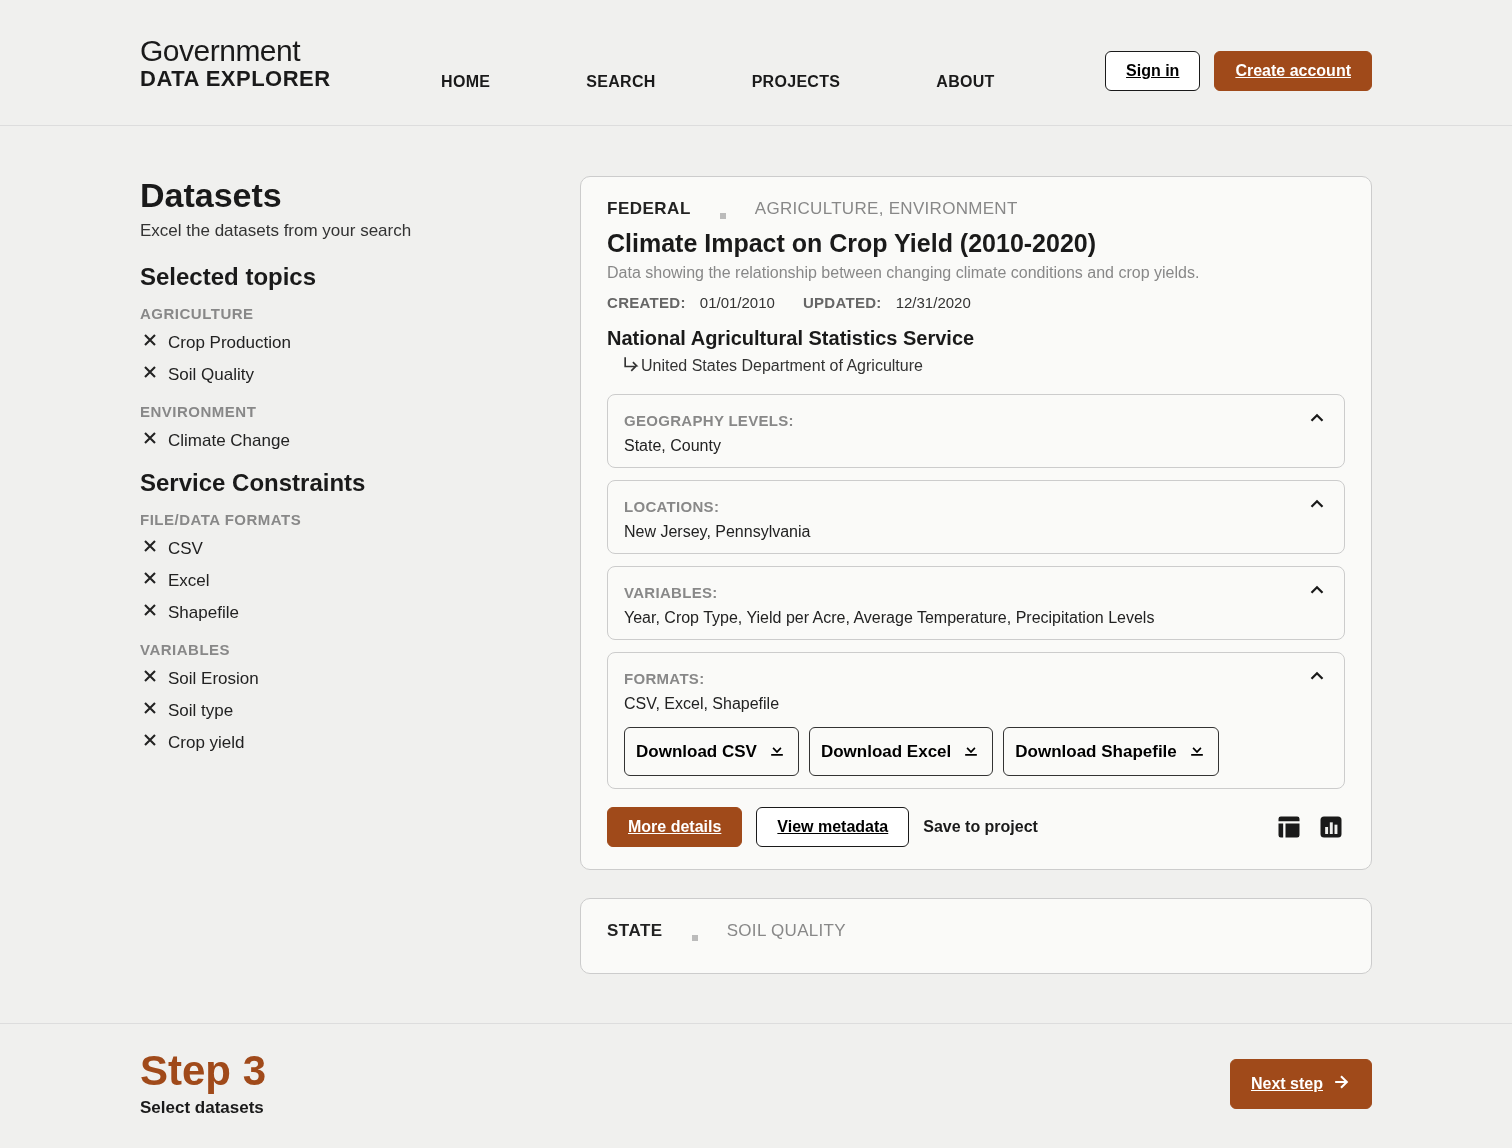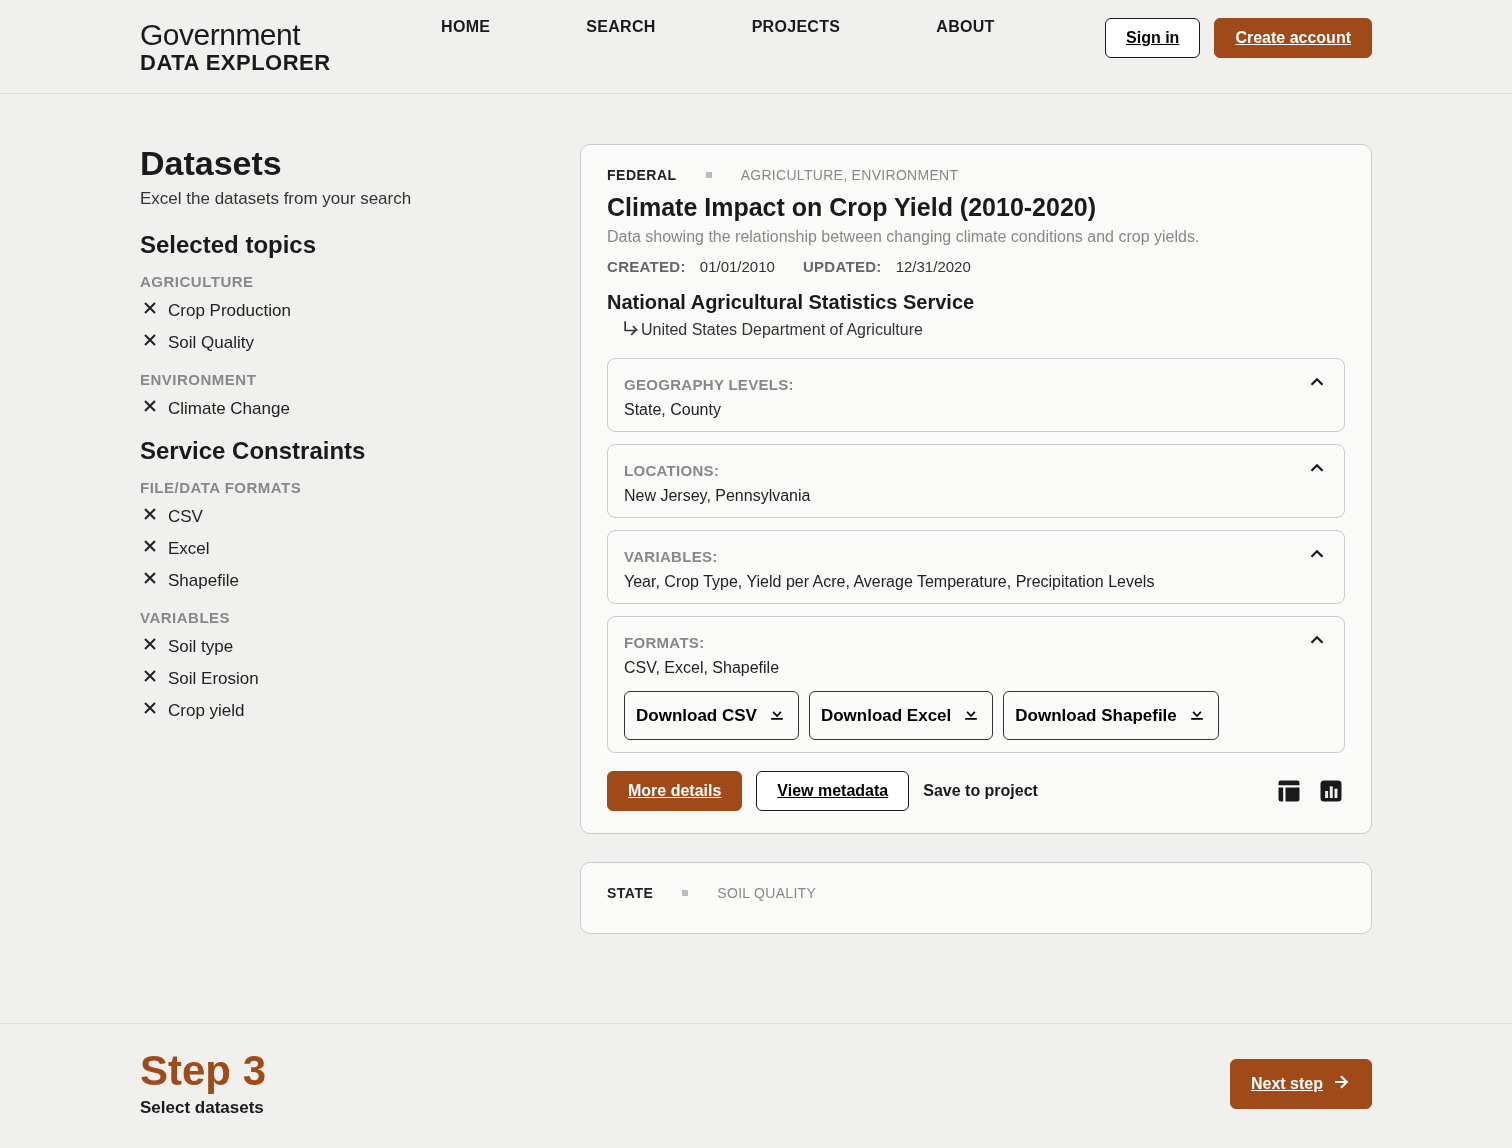--- a/index.html
+++ b/index.html
@@ -1,39 +1,39 @@
 <!DOCTYPE html>
 <html><head>
 <meta charset="utf-8">
 <style>
 * { box-sizing: border-box; margin: 0; padding: 0; }
 body { font-family: -apple-system, BlinkMacSystemFont, "Segoe UI", Helvetica, Arial, sans-serif; background: #f0f0ee; color: #1a1a1a; }
 .header { background: #f0f0ee; border-bottom: 1px solid #ddd; padding: 18px 0; }
-.header-inner { max-width: 1280px; margin: 0 auto; padding: 0 24px; display: flex; align-items: flex-start; justify-content: space-between; }
+.header-inner { max-width: 1280px; margin: 16px auto; padding: 0 24px; display: flex; align-items: flex-end; justify-content: space-between; }
 .logo { line-height: 1.1; }
 .logo-top { font-size: 30px; font-weight: 400; letter-spacing: -0.5px; }
 .logo-bottom { font-size: 22px; font-weight: 800; letter-spacing: 0.5px; }
 .nav { display: flex; gap: 96px; }
 .nav a { font-weight: 700; font-size: 16px; color: #1a1a1a; text-decoration: none; letter-spacing: 0.3px; cursor: pointer; }
 .header-actions { display: flex; gap: 14px; }
 .btn { font-weight: 700; font-size: 16px; padding: 10px 20px; border-radius: 6px; cursor: pointer; border: 1.5px solid #1a1a1a; background: #fff; text-decoration: underline; }
 .btn-primary { background: #a04a1a; color: #fff; border-color: #a04a1a; }
 .btn-ghost { background: transparent; border: none; font-weight: 700; font-size: 16px; cursor: pointer; color: #1a1a1a; }
 .main { max-width: 1280px; margin: 0 auto; padding: 50px 24px 140px; display: flex; gap: 100px; align-items: flex-start; }
 .sidebar { width: 340px; flex-shrink: 0; }
 .sidebar h1 { font-size: 34px; font-weight: 800; margin-bottom: 6px; }
 .sidebar .sub { font-size: 17px; color: #333; margin-bottom: 22px; }
 .sidebar h2 { font-size: 24px; font-weight: 800; margin-bottom: 14px; margin-top: 8px; }
 .group-label { font-size: 15px; font-weight: 700; color: #888; letter-spacing: 0.5px; margin-bottom: 6px; margin-top: 8px; }
 .chip-list { display: flex; flex-direction: column; gap: 3px; margin-bottom: 14px; }
 .chip { display: flex; align-items: center; gap: 8px; font-size: 17px; color: #222; cursor: pointer; padding: 2px 0; }
 .chip svg { width: 20px; height: 20px; }
 .content { flex: 1; }
 .card { background: #fafaf8; border: 1px solid #ccc; border-radius: 10px; padding: 22px 26px; margin-bottom: 28px; }
-.meta-row { display: flex; align-items: center; gap: 29px; font-size: 14px; margin-bottom: 10px; }
+.meta-row { display: flex; align-items: flex-end; gap: 29px; font-size: 17px; margin-bottom: 10px; }
 .meta-row .level { font-weight: 800; letter-spacing: 0.5px; color: #222; }
 .meta-row .sep { width: 6px; height: 6px; background: #bbb; }
 .meta-row .cats { color: #888; font-weight: 500; letter-spacing: 0.3px; }
 .card h3 { font-size: 25px; font-weight: 800; margin-bottom: 6px; }
 .card .desc { font-size: 16px; color: #888; margin-bottom: 12px; }
 .dates { display: flex; align-items: center; gap: 14px; font-size: 15px; margin-bottom: 16px; }
 .dates .k { font-weight: 800; color: #666; letter-spacing: 0.3px; }
 .dates .v { color: #333; }
 .source { font-size: 20px; font-weight: 800; margin-bottom: 4px; }
 .parent { display: flex; align-items: center; font-size: 16px; color: #333; margin-left: 14px; margin-bottom: 16px; }
@@ -136,27 +136,27 @@
         <span>Shapefile</span>
       </div>
     </div>
 
     <div class="group-label">VARIABLES</div>
     <div class="chip-list">
       <div class="chip">
         <span><svg viewBox="0 0 24 24" fill="none" stroke="currentColor" stroke-width="2.5">
               <path d="M18 6L6 18M6 6l12 12"></path>
             </svg></span>
+        <span>Soil Erosion</span>
+      </div>
+      <div class="chip">
+        <span><svg viewBox="0 0 24 24" fill="none" stroke="currentColor" stroke-width="2.5">
+              <path d="M18 6L6 18M6 6l12 12"></path>
+            </svg></span>
         <span>Soil type</span>
-      </div>
-      <div class="chip">
-        <span><svg viewBox="0 0 24 24" fill="none" stroke="currentColor" stroke-width="2.5">
-              <path d="M18 6L6 18M6 6l12 12"></path>
-            </svg></span>
-        <span>Soil Erosion</span>
       </div>
       <div class="chip">
         <span><svg viewBox="0 0 24 24" fill="none" stroke="currentColor" stroke-width="2.5">
               <path d="M18 6L6 18M6 6l12 12"></path>
             </svg></span>
         <span>Crop yield</span>
       </div>
     </div>
   </aside>
 

